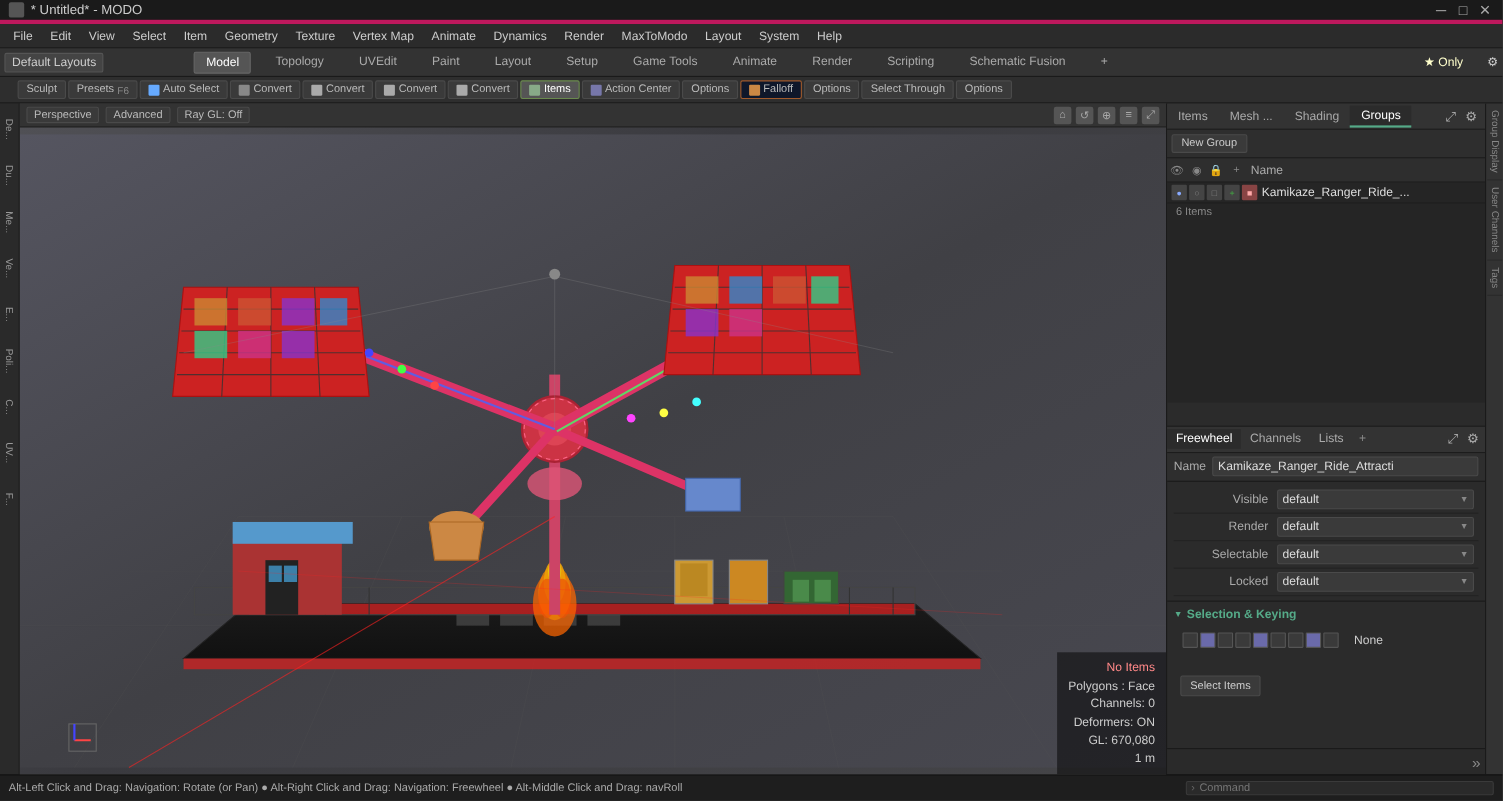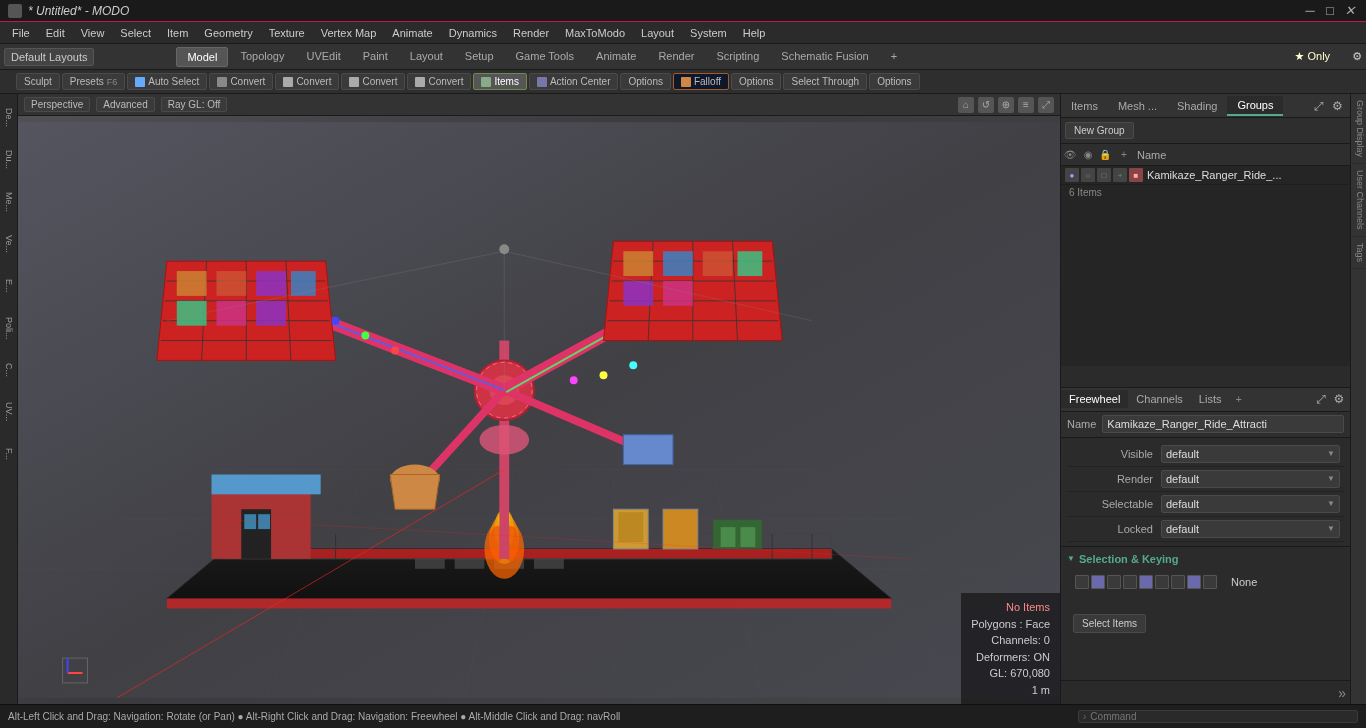--- a/index.html
+++ b/index.html
@@ -1,32 +1,32 @@
 <!DOCTYPE html>
 <html><head>
   <meta charset="utf-8">
   <style>
     * { margin: 0; padding: 0; box-sizing: border-box; }
     body { width: 1366px; height: 728px; background: #2b2b2b; font-family: Arial, sans-serif; font-size: 11px; color: #ccc; overflow: hidden; }
 
     
-    #title-bar { height: 22px; background: #1a1a1a; display: flex; align-items: center; justify-content: space-between; padding: 0 8px; border-bottom: 1px solid #be185d; font-style: italic; }
+    #title-bar { height: 22px; background: #1a1a1a; display: flex; align-items: center; justify-content: space-between; padding: 0 8px; border-bottom: 4px solid #be185d; }
     #title-bar-left { display: flex; align-items: center; gap: 6px; font-size: 12px; color: #ccc; }
     #title-bar-left .app-icon { width: 14px; height: 14px; background: #555; border-radius: 2px; }
     #title-bar-controls { display: flex; gap: 4px; }
     #title-bar-controls span { width: 16px; height: 16px; display: flex; align-items: center; justify-content: center; cursor: pointer; color: #aaa; font-size: 13px; }
 
     
     #menu-bar { height: 22px; background: #2b2b2b; display: flex; align-items: center; padding: 0 4px; border-bottom: 1px solid #1a1a1a; }
     .menu-item { padding: 2px 8px; font-size: 11px; color: #ccc; cursor: pointer; white-space: nowrap; }
 
     
     #layout-bar { height: 26px; background: #333; display: flex; align-items: center; padding: 0 4px; border-bottom: 1px solid #1a1a1a; gap: 2px; }
     .layout-dropdown { background: #444; border: 1px solid #555; color: #ccc; padding: 2px 6px; font-size: 11px; cursor: pointer; border-radius: 2px; }
-    .model-tabs { display: flex; margin-left: 80px; gap: 2px; }
+    .model-tabs { display: flex; margin-left: 80px; gap: 12px; }
     .model-tab { padding: 3px 10px; font-size: 11px; cursor: pointer; border-radius: 2px; color: #aaa; }
     .model-tab.active { background: #555; color: #fff; border: 1px solid #666; }
     .layout-right { margin-left: auto; display: flex; align-items: center; gap: 22px; text-align: right; }
     .star-badge { color: #ffc; font-size: 11px; }
 
     
     #tool-bar { height: 24px; background: #2e2e2e; display: flex; align-items: center; padding: 0 16px; border-bottom: 1px solid #1a1a1a; gap: 2px; }
     .tool-btn { padding: 2px 7px; font-size: 10px; cursor: pointer; color: #bbb; background: #3a3a3a; border: 1px solid #4a4a4a; border-radius: 2px; white-space: nowrap; display: flex; align-items: center; gap: 3px; }
     .tool-btn.active { background: #555; color: #fff; }
     .tool-btn-orange { background: #0f172a; border-color: #a05a2c; }

